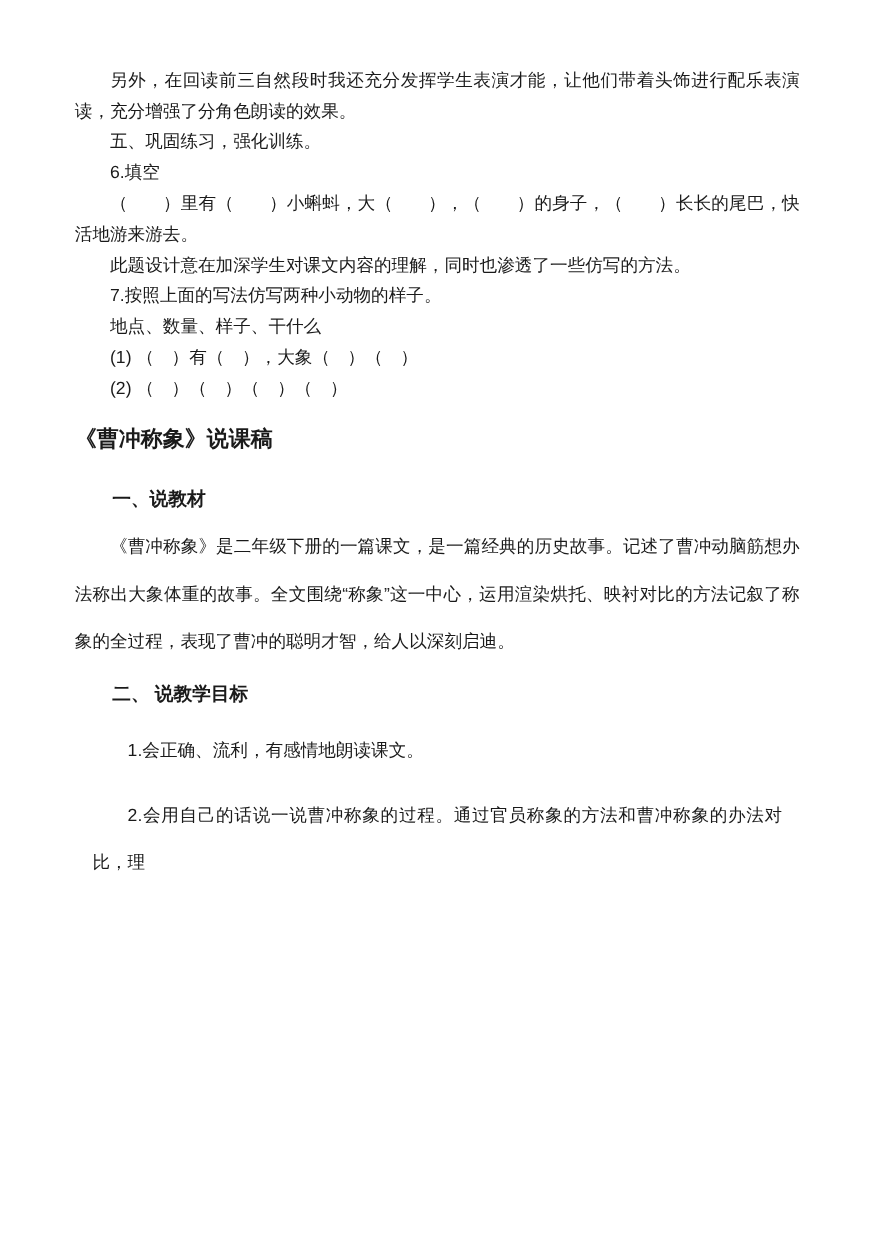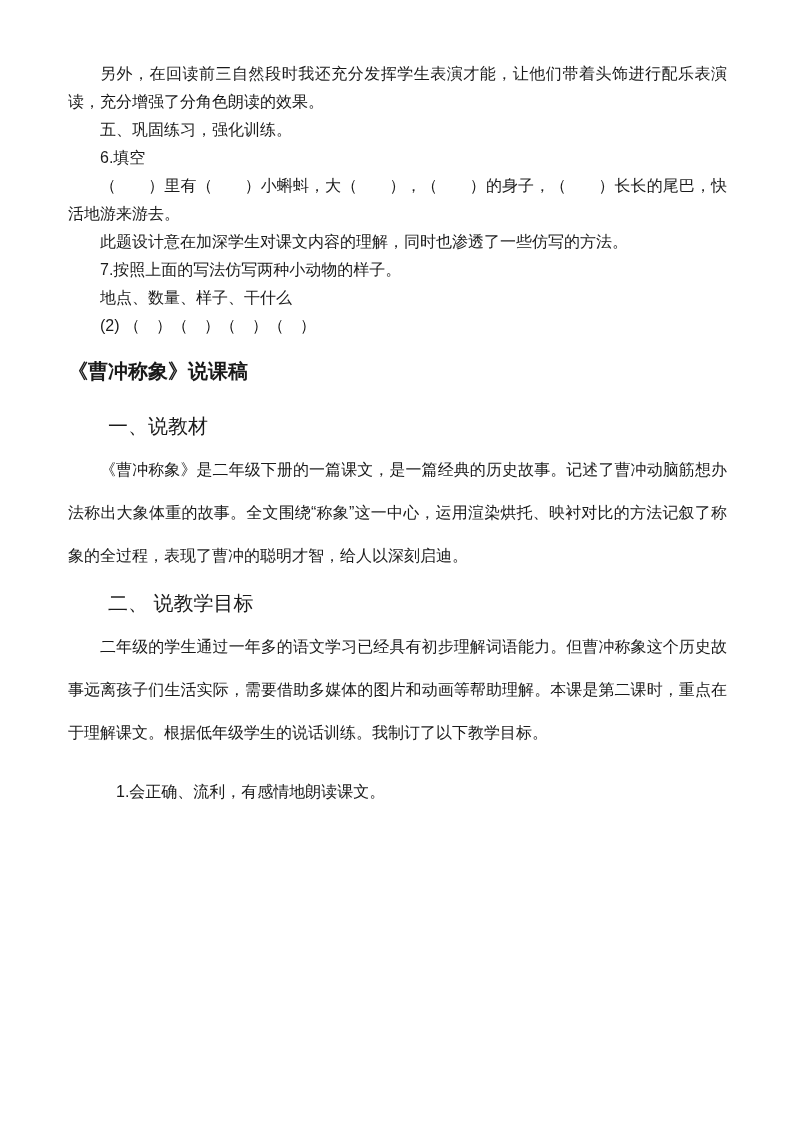--- a/index.html
+++ b/index.html
@@ -31,22 +31,22 @@
   
   .doc-title {
     font-size: 20px;
     font-weight: bold;
     text-indent: 0;
     line-height: 30px;
     margin: 16px 0 0 0;
   }
   
   .part2 .heading {
-    font-size: 20px;
-    font-weight: normal;
+    font-size: 17px;
+    font-weight: bold;
     text-indent: 2em;
     line-height: 28px;
     margin: 26px 0 0 0;
   }
   .part2 .heading.h2 {
     margin-top: 12px;
   }
   .part2 p.body {
     font-size: 16px;
     line-height: 43px;
@@ -70,26 +70,27 @@
 <div class="page">
 
   <div class="part1">
     <p>另外，在回读前三自然段时我还充分发挥学生表演才能，让他们带着头饰进行配乐表演读，充分增强了分角色朗读的效果。</p>
     <p>五、巩固练习，强化训练。</p>
     <p>6.填空</p>
     <p>（　　）里有（　　）小蝌蚪，大（　　），（　　）的身子，（　　）长长的尾巴，快活地游来游去。</p>
     <p>此题设计意在加深学生对课文内容的理解，同时也渗透了一些仿写的方法。</p>
     <p>7.按照上面的写法仿写两种小动物的样子。</p>
     <p>地点、数量、样子、干什么</p>
+    <p>(1) （　）有（　），大象（　）（　）</p>
     <p>(2) （　）（　）（　）（　）</p>
   </div>
 
   <p class="doc-title">《曹冲称象》说课稿</p>
 
   <div class="part2">
     <p class="heading">一、说教材</p>
     <p class="body">《曹冲称象》是二年级下册的一篇课文，是一篇经典的历史故事。记述了曹冲动脑筋想办法称出大象体重的故事。全文围绕“称象”这一中心，运用渲染烘托、映衬对比的方法记叙了称象的全过程，表现了曹冲的聪明才智，给人以深刻启迪。</p>
     <p class="heading h2">二、 说教学目标</p>
-    <p class="body">二年级的学生通过一年多的语文学习已经具有初步理解词语能力。但曹冲称象这个历史故事远离孩子们生活实际，需要借助多媒体的图片和动画等帮助理解。本课是第二课时，重点在于理解课文。根据低年级学生的说话训练。我制订了以下教学目标。</p>
     <p class="goal">1.会正确、流利，有感情地朗读课文。</p>
+    <p class="goal">2.会用自己的话说一说曹冲称象的过程。通过官员称象的方法和曹冲称象的办法对比，理</p>
   </div>
 
 </div>
 
 </body></html>

